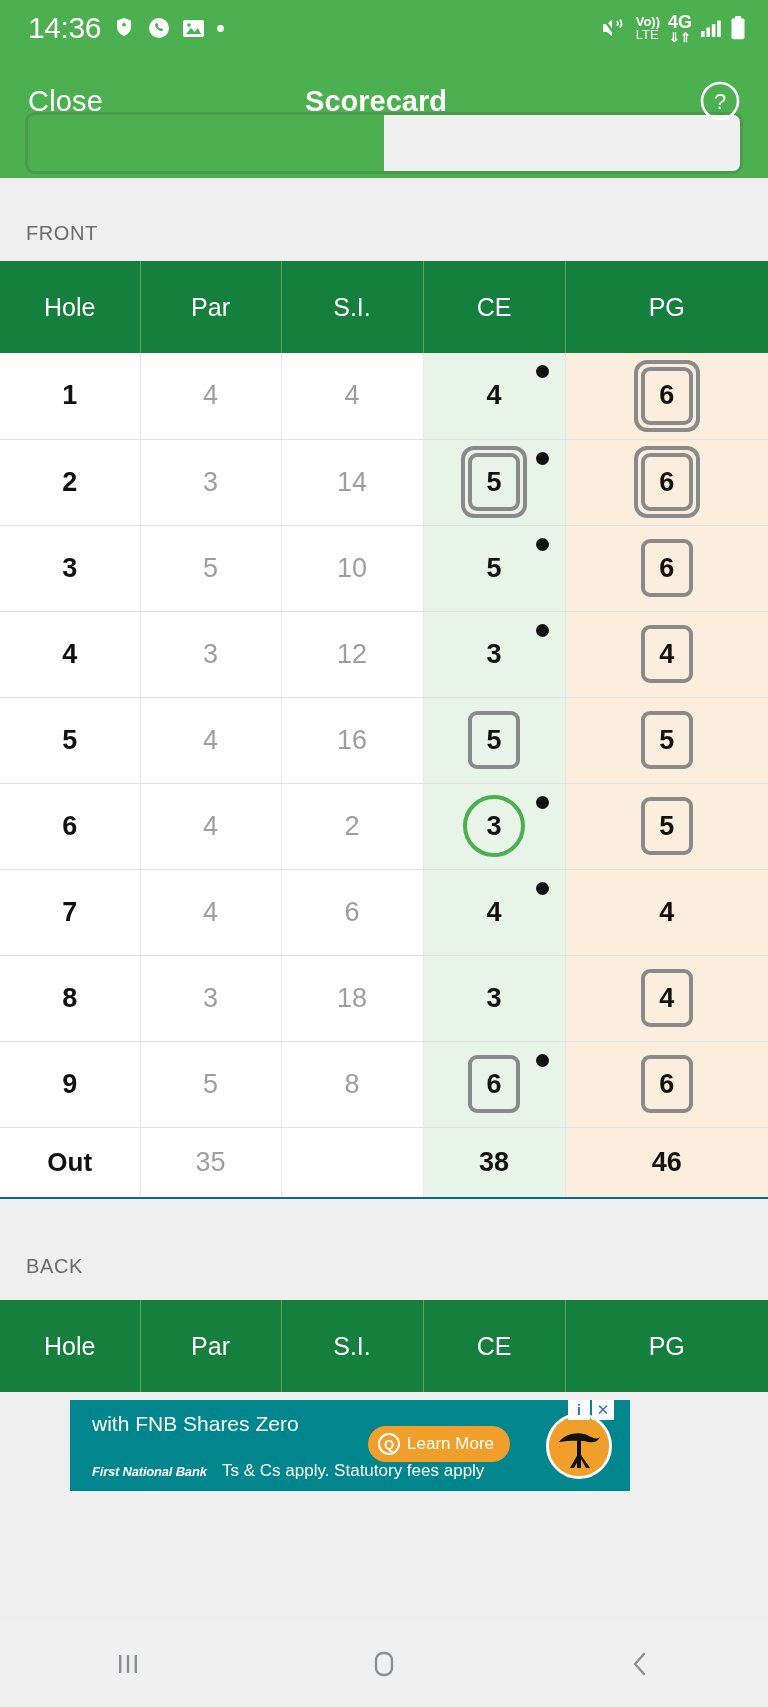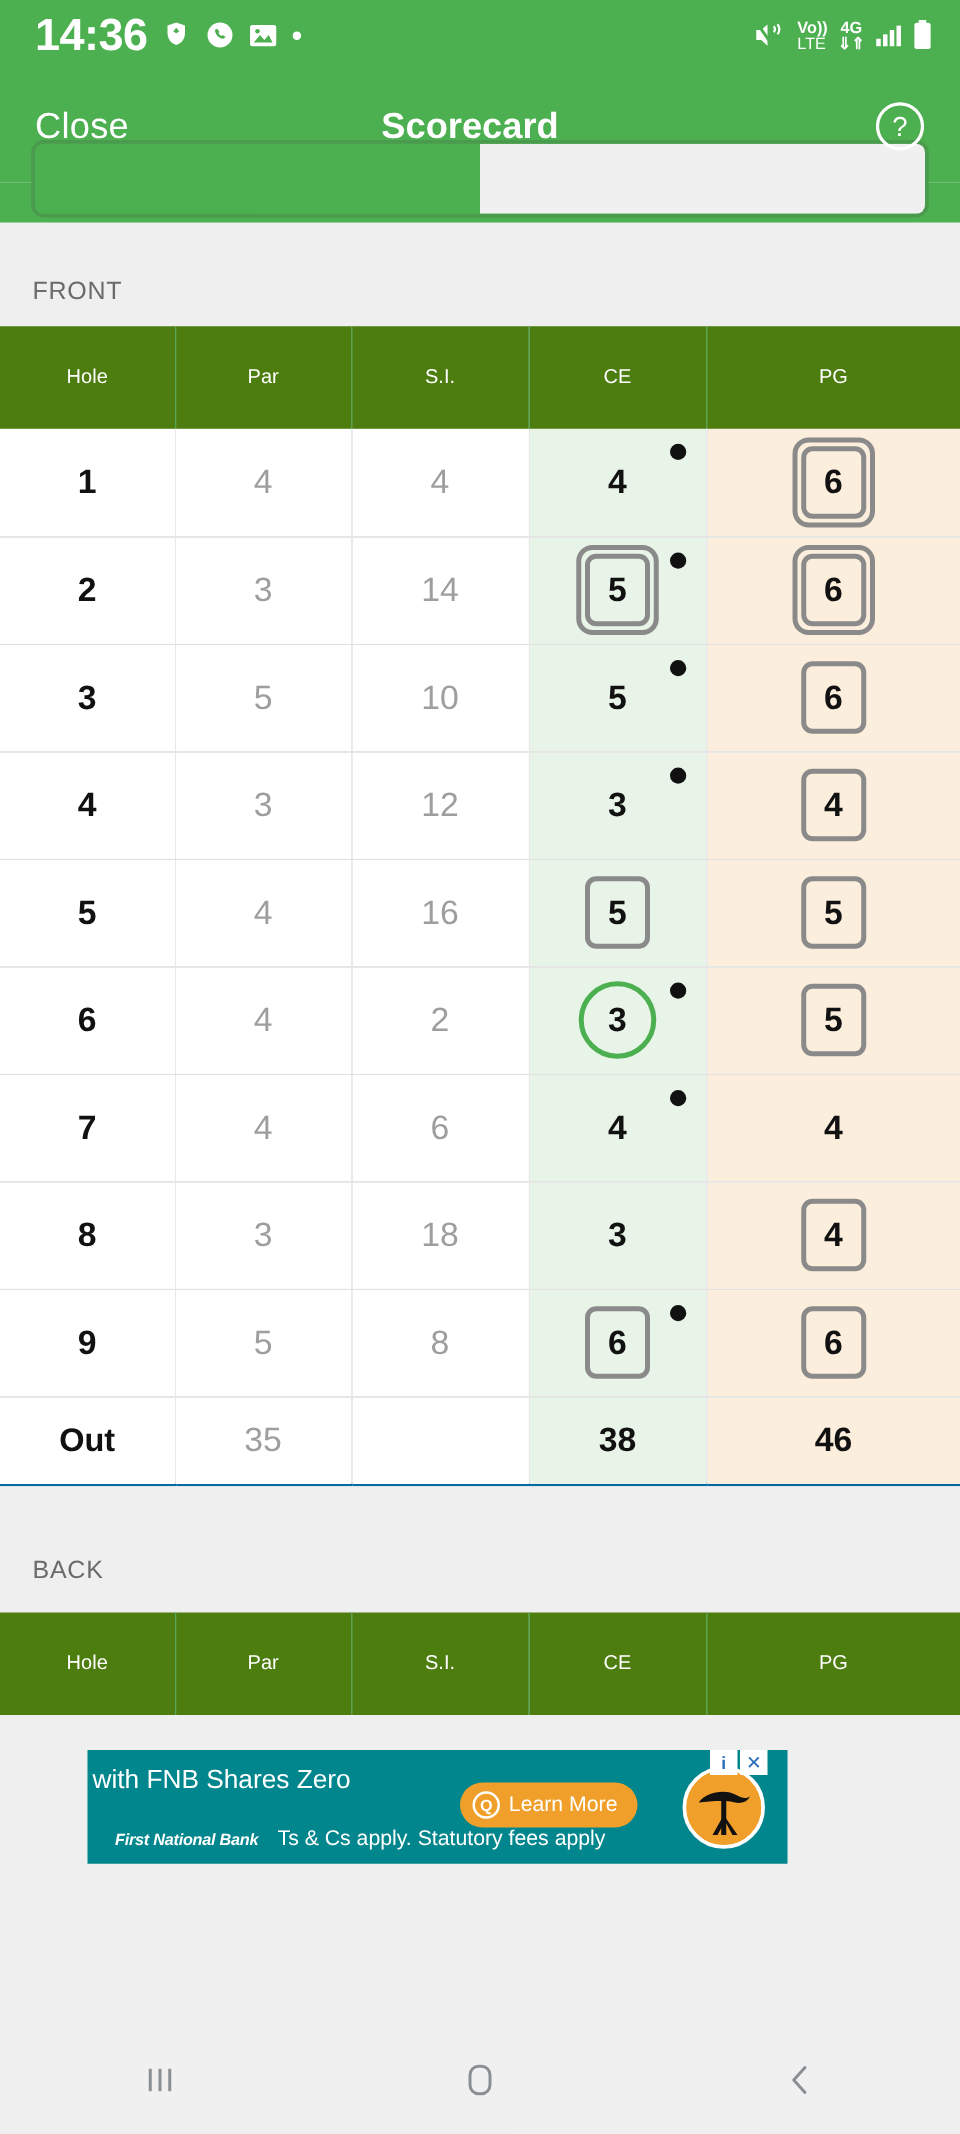--- a/index.html
+++ b/index.html
@@ -11,21 +11,21 @@
     overflow:hidden;
   }
 
   
   .statusbar{
     height:56px; background:#4caf50; color:#fff;
     display:flex; align-items:center; justify-content:space-between;
     padding:0 22px 0 28px;
   }
   .sb-left{ display:flex; align-items:center; gap:11px; }
-  .sb-clock{ font-size:36px; font-weight:700; letter-spacing:-.4px; }
+  .sb-clock{ font-size:30px; font-weight:400; letter-spacing:-.4px; }
   .sb-right{ display:flex; align-items:center; gap:8px; }
   .ic{ display:inline-block; line-height:0; }
 
   
   .appbar{
     height:90px; background:#4caf50; color:#fff;
     display:flex; align-items:center; justify-content:space-between;
     padding:0 26px 0 28px; position:relative;
   }
   .appbar-close{ font-size:29px; font-weight:400; letter-spacing:.2px; }
@@ -49,22 +49,22 @@
   .section-label{
     background:#efefef; color:#6b6b6b;
     font-size:20px; letter-spacing:.6px;
     padding:44px 0 16px 26px;
   }
   .section-label.back{ padding-top:56px; padding-bottom:22px; }
 
   
   .tbl{ width:100%; border-collapse:collapse; table-layout:fixed; }
   .tbl th{
-    background:#4d7c0f; color:#fff; font-size:16px; font-weight:400;
-    height:82px; border-right:1px solid #5aa65a; border-left:1px solid #5aa65a;
+    background:#15803d; color:#fff; font-size:25px; font-weight:400;
+    height:92px; border-right:1px solid #5aa65a; border-left:1px solid #5aa65a;
   }
   .tbl th:first-child{ border-left:none; }
   .tbl th:last-child{ border-right:none; }
   .tbl td{
     height:86px; text-align:center; vertical-align:middle;
     border-bottom:1px solid #e2e2e2; border-right:1px solid #e8e8e8;
     font-size:27px; position:relative; background:#fff;
   }
   .tbl td:last-child{ border-right:none; }
   .col-hole{ width:140px; }
@@ -100,21 +100,21 @@
     position:absolute; top:12px; right:16px;
     width:13px; height:13px; border-radius:50%; background:#111;
   }
 
   
   .ad{
     position:absolute; left:70px; top:1400px; width:560px; height:91px;
     background:#00868c; overflow:hidden;
   }
   .ad-l1{
-    position:absolute; left:4px; top:12px;
+    position:absolute; left:22px; top:12px;
     color:#fff; font-size:21px; font-weight:400;
   }
   .ad-brand{
     position:absolute; left:22px; bottom:12px;
     color:#fff; font-size:13px; font-weight:700; font-style:italic;
     letter-spacing:-.2px;
   }
   .ad-legal{
     position:absolute; left:152px; bottom:10px;
     color:#fff; font-size:17px; font-weight:400;
@@ -194,21 +194,21 @@
         <path d="M3 9h4l5-4.5v17L7 17H3z" fill="#fff"></path>
         <path d="M3.5 3.5l12 17" stroke="#4caf50" stroke-width="2.4"></path>
         <path d="M17 6c1.3 1.6 1.3 3.2 0 4.8M20 4.4c2 2.6 2 5.4 0 8" stroke="#fff" stroke-width="1.7" fill="none"></path>
       </svg>
     </span>
     <span class="ic" style="line-height:1;">
       <span style="display:block;font-size:13px;font-weight:700;color:#fff;">Vo))</span>
       <span style="display:block;font-size:13px;font-weight:400;color:#fff;">LTE</span>
     </span>
     <span class="ic" style="line-height:1;">
-      <span style="display:block;font-size:13px;font-weight:700;color:#fff;text-align:center;">4G</span>
+      <span style="display:block;font-size:18px;font-weight:700;color:#fff;text-align:center;">4G</span>
       <span style="display:block;font-size:13px;font-weight:700;color:#fff;text-align:center;">⇓⇑</span>
     </span>
     <span class="ic">
       <svg width="22" height="20" viewBox="0 0 22 20">
         <rect x="1" y="13" width="3.6" height="6" fill="#fff"></rect>
         <rect x="6.4" y="9.5" width="3.6" height="9.5" fill="#fff"></rect>
         <rect x="11.8" y="6" width="3.6" height="13" fill="#fff"></rect>
         <rect x="17.2" y="2.5" width="3.6" height="16.5" fill="#fff"></rect>
       </svg>
     </span>

